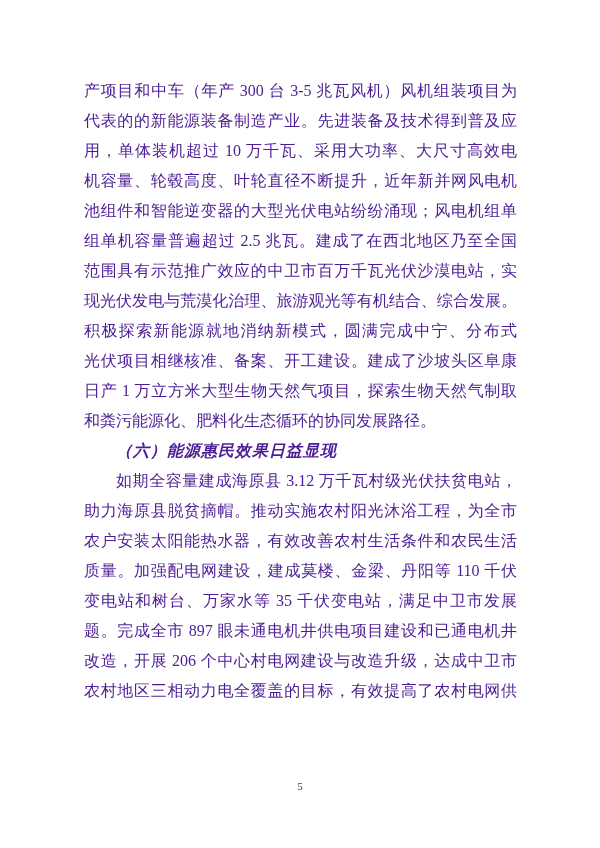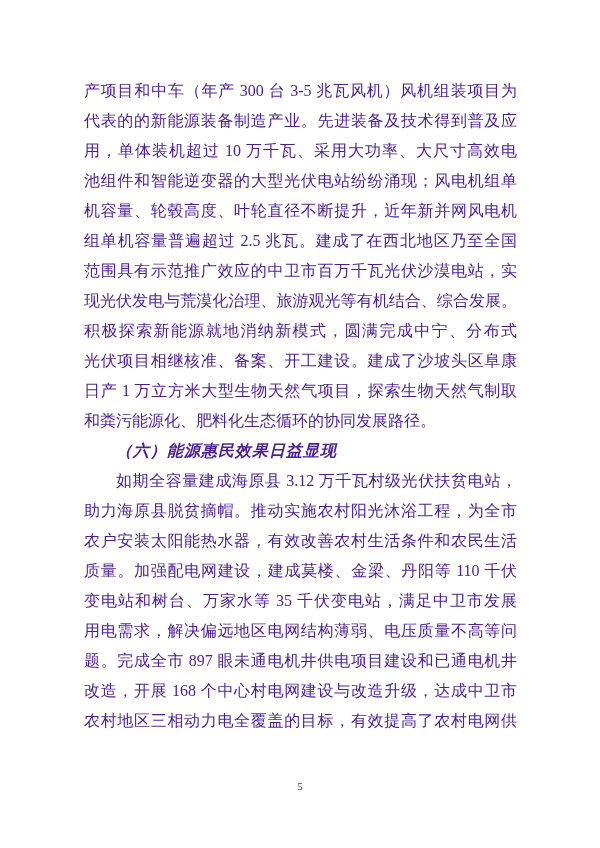--- a/index.html
+++ b/index.html
@@ -67,37 +67,36 @@
   }
 </style>
 </head>
 <body>
 
 <div class="page">
   <div class="text-block">
     <p class="line">产项目和中车（年产 300 台 3-5 兆瓦风机）风机组装项目为</p>
     <p class="line">代表的的新能源装备制造产业。先进装备及技术得到普及应</p>
     <p class="line">用，单体装机超过 10 万千瓦、采用大功率、大尺寸高效电</p>
+    <p class="line">机容量、轮毂高度、叶轮直径不断提升，近年新并网风电机</p>
     <p class="line">池组件和智能逆变器的大型光伏电站纷纷涌现；风电机组单</p>
-    <p class="line">机容量、轮毂高度、叶轮直径不断提升，近年新并网风电机</p>
     <p class="line">组单机容量普遍超过 2.5 兆瓦。建成了在西北地区乃至全国</p>
     <p class="line">范围具有示范推广效应的中卫市百万千瓦光伏沙漠电站，实</p>
     <p class="line">现光伏发电与荒漠化治理、旅游观光等有机结合、综合发展。</p>
     <p class="line">积极探索新能源就地消纳新模式，圆满完成中宁、分布式</p>
     <p class="line">光伏项目相继核准、备案、开工建设。建成了沙坡头区阜康</p>
     <p class="line">日产 1 万立方米大型生物天然气项目，探索生物天然气制取</p>
     <p class="line para-end">和粪污能源化、肥料化生态循环的协同发展路径。</p>
 
     <p class="line heading">（六）能源惠民效果日益显现</p>
 
     <p class="line indent">如期全容量建成海原县 3.12 万千瓦村级光伏扶贫电站，</p>
     <p class="line">助力海原县脱贫摘帽。推动实施农村阳光沐浴工程，为全市</p>
     <p class="line">农户安装太阳能热水器，有效改善农村生活条件和农民生活</p>
     <p class="line">质量。加强配电网建设，建成莫楼、金梁、丹阳等 110 千伏</p>
     <p class="line">变电站和树台、万家水等 35 千伏变电站，满足中卫市发展</p>
-    <p class="line">用电需求，解决偏远地区电网结构薄弱、电压质量不高等问</p>
     <p class="line">题。完成全市 897 眼未通电机井供电项目建设和已通电机井</p>
-    <p class="line">改造，开展 168 个中心村电网建设与改造升级，达成中卫市</p>
+    <p class="line">改造，开展 206 个中心村电网建设与改造升级，达成中卫市</p>
     <p class="line">农村地区三相动力电全覆盖的目标，有效提高了农村电网供</p>
   </div>
 
   <div class="page-number">5</div>
 </div>
 
 </body></html>

